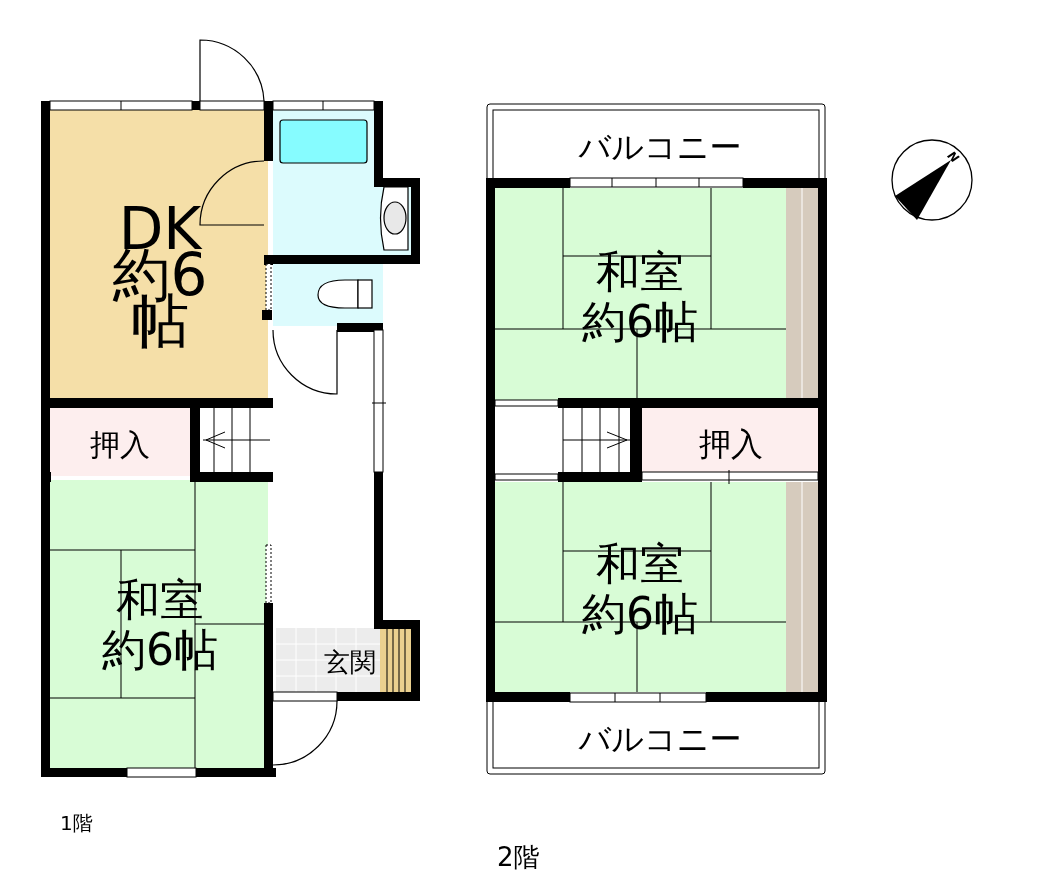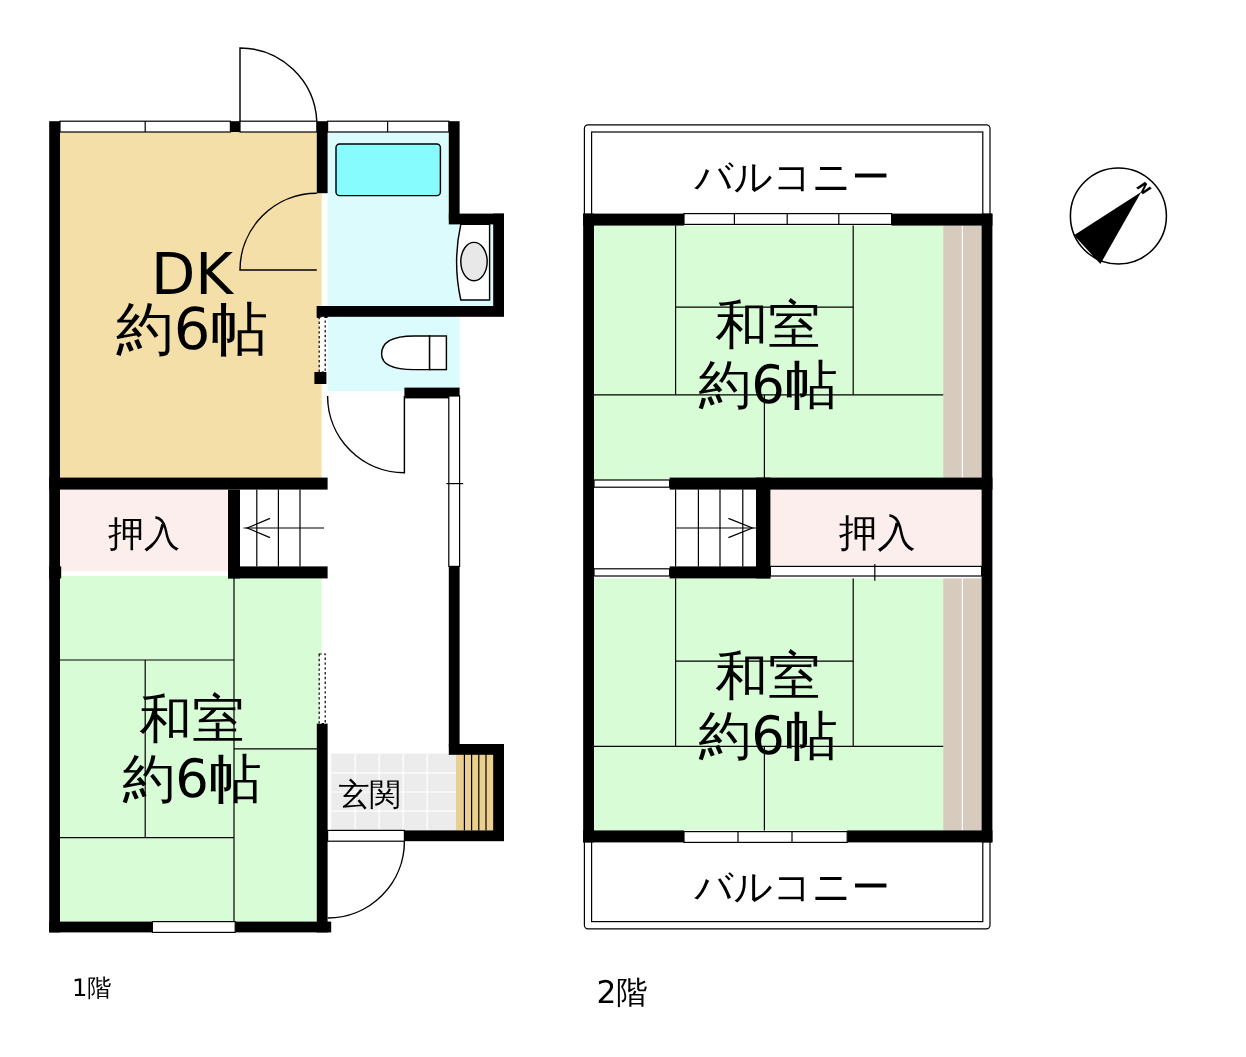--- a/index.html
+++ b/index.html
@@ -168,40 +168,40 @@
     </g>
   </g>
 
   <g>
     <circle cx="932" cy="180" r="40" fill="#fff" stroke="#000" stroke-width="1.3"></circle>
     <polygon points="951,160 895,196 917,220" fill="#000"></polygon>
   </g>
 </svg>
 
 <div style="position:absolute;left:0;top:0;width:1038px;height:881px;pointer-events:none;">
-  <div style="position:absolute;left:85px;top:206px;width:150px;text-align:center;font-size:48px;line-height:46px;">
+  <div style="position:absolute;left:85px;top:206px;width:150px;text-align:center;font-size:58px;line-height:46px;">
     <div>DK</div>
     <div>約6帖</div>
   </div>
   <div style="position:absolute;left:60px;top:425px;width:120px;text-align:center;font-size:30px;">押入</div>
   <div style="position:absolute;left:85px;top:575px;width:150px;text-align:center;font-size:44px;line-height:50px;">
     <div style="background:transparent;">和室</div>
     <div>約6帖</div>
   </div>
-  <div style="position:absolute;left:282px;top:645px;width:94px;text-align:left;font-size:26px;">玄関</div>
+  <div style="position:absolute;left:282px;top:645px;width:94px;text-align:right;font-size:26px;">玄関</div>
 
   <div style="position:absolute;left:540px;top:126px;width:240px;text-align:center;font-size:32px;">バルコニー</div>
   <div style="position:absolute;left:560px;top:247px;width:160px;text-align:center;font-size:44px;line-height:50px;">
     <div>和室</div>
     <div>約6帖</div>
   </div>
   <div style="position:absolute;left:668px;top:423px;width:126px;text-align:center;font-size:32px;">押入</div>
   <div style="position:absolute;left:560px;top:539px;width:160px;text-align:center;font-size:44px;line-height:50px;">
     <div>和室</div>
     <div>約6帖</div>
   </div>
   <div style="position:absolute;left:540px;top:718px;width:240px;text-align:center;font-size:32px;">バルコニー</div>
 
   <div style="position:absolute;left:948px;top:150px;font-size:12px;font-style:italic;font-weight:bold;transform:rotate(45deg);">N</div>
 
   <div style="position:absolute;left:60px;top:810px;font-size:20px;">1階</div>
-  <div style="position:absolute;left:497px;top:810px;font-size:26px;">2階</div>
+  <div style="position:absolute;left:497px;top:840px;font-size:26px;">2階</div>
 </div>
 
 </body></html>

